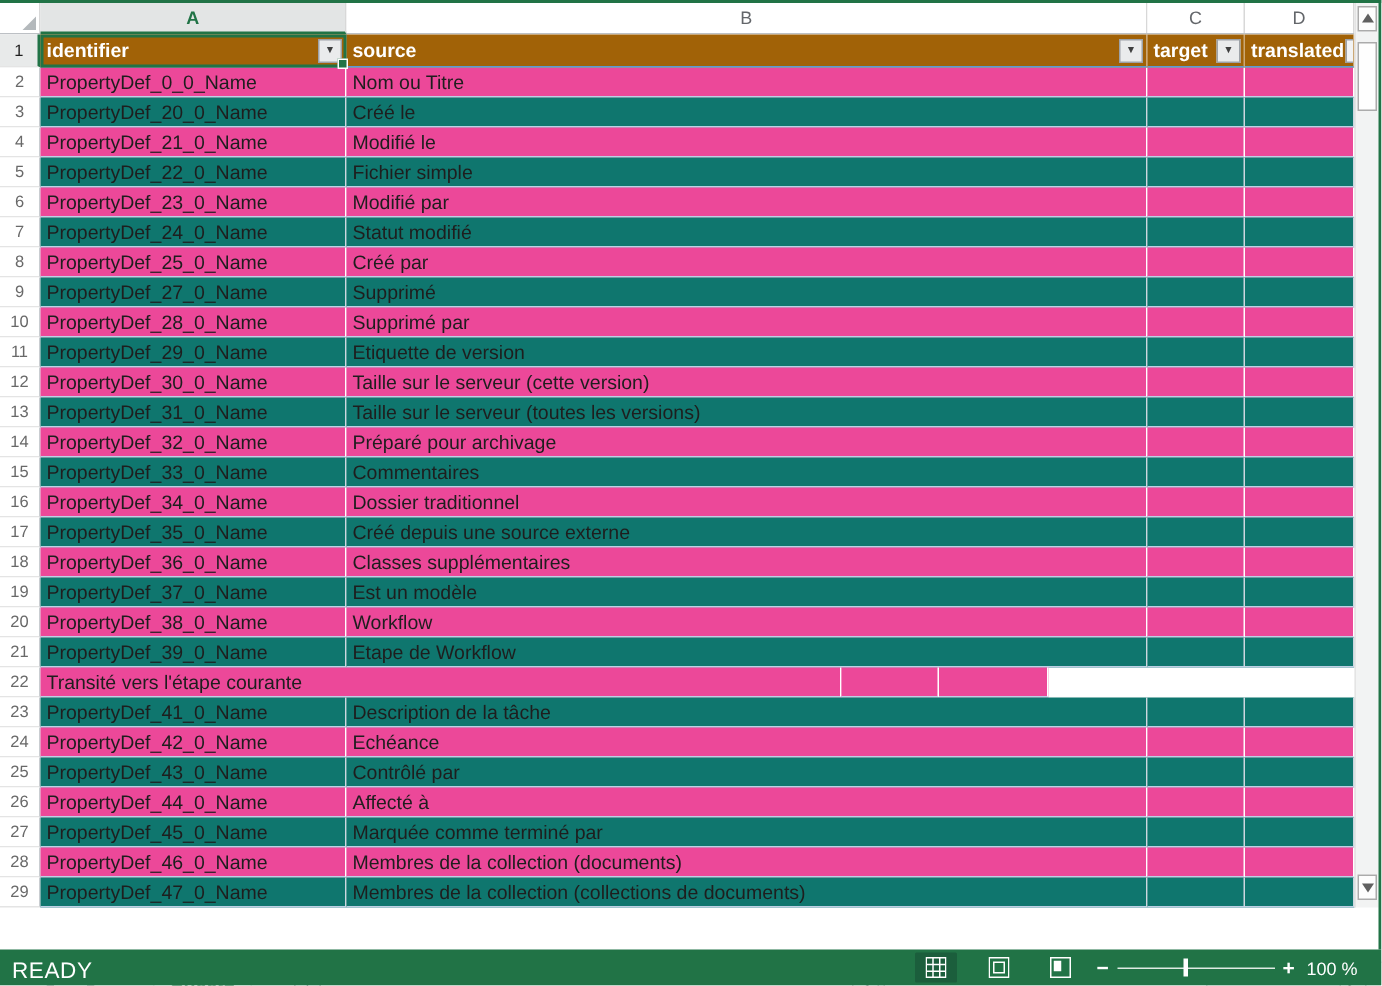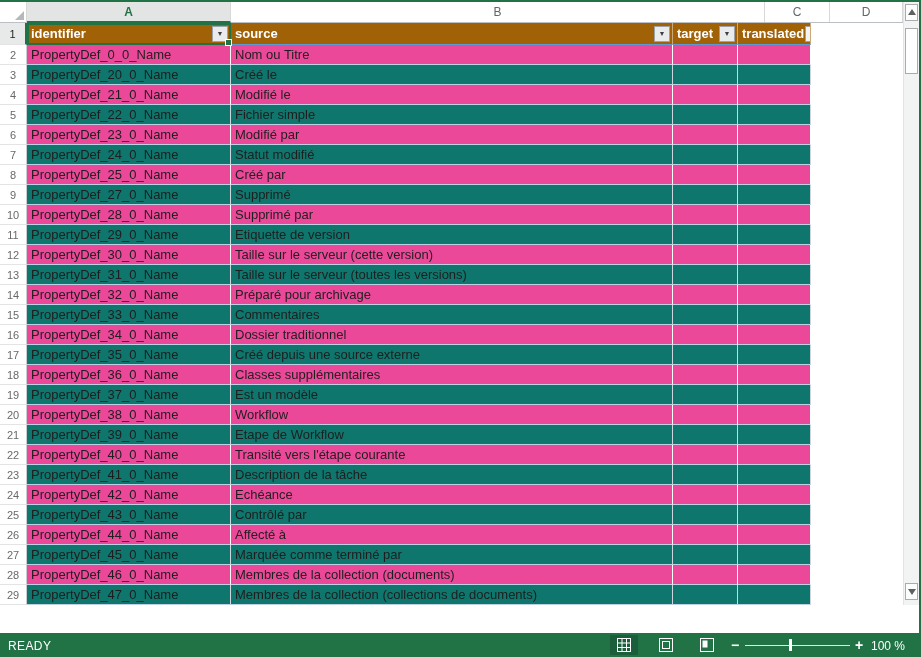--- a/index.html
+++ b/index.html
@@ -15,21 +15,21 @@
   .colh{position:absolute;top:0;height:20px;text-align:center;font-size:12px;color:#63666A;line-height:20px;border-right:1px solid #D8D8D8;box-sizing:border-box;background:#fff;}
   .colh.selected{background:#E3E5E5;color:#217346;font-weight:bold;height:21px;border-bottom:2px solid #217346;}
 
   
   .grid{position:absolute;left:0;top:23px;width:903px;height:582px;background:#fff;}
   .row{display:flex;height:20px;}
   .row.hrow{height:22px;}
   .gutter{flex:none;width:27px;text-align:center;font-size:11px;color:#696969;line-height:20px;border-right:1px solid #C9CDD1;border-bottom:1px solid #E4E4E4;box-sizing:border-box;background:#fff;}
   .hrow .gutter{line-height:22px;background:#E8EAEA;color:#1E1E1E;border-right:2px solid #217346;}
   .cell{flex:none;box-sizing:border-box;padding-left:4px;font-size:13px;color:#1E1E1E;line-height:20px;white-space:nowrap;overflow:hidden;border-bottom:1px solid #BDD0E5;}
-  .cA{width:204px}.cB{width:442px}.cC{width:65px}.cD{width:73px}
+  .cA{width:204px}.cB{width:534px}.cC{width:65px}.cD{width:73px}
   .plain .cell{background:#0f766e;border-right:1px solid #CDD6DF;}
   .banded .cell{background:#ec4899;border-right:1px solid #FFFFFF;}
   .hcell{position:relative;background:#a16207;color:#fff;font-weight:bold;line-height:22px;border-right:1px solid rgba(255,255,255,.45);border-bottom:1px solid #5B9BD5;}
   .filter.full{position:absolute;right:2px;top:3px;width:16px;height:16px;background:#EAEBEC;border:1px solid #9DA2A8;box-sizing:border-box;text-align:center;}
   .filter.full .ft{display:block;font-size:7px;line-height:14px;color:#3F3F3F;font-weight:normal;}
   .filter.partial{position:absolute;right:0;top:3px;width:5px;height:16px;background:#F2F3F4;border-top:1px solid #9DA2A8;border-bottom:1px solid #9DA2A8;border-left:1px solid #9DA2A8;box-sizing:border-box;}
   .sel{position:absolute;left:27px;top:0;width:204px;height:22px;border:2px solid #217346;box-sizing:border-box;pointer-events:none;z-index:5;}
   .sel .handle{position:absolute;right:-3px;bottom:-3px;width:5px;height:5px;background:#217346;border:1px solid #fff;}
 
   
@@ -50,21 +50,21 @@
   .sheet-tab{position:absolute;left:102px;top:0;width:66px;height:27px;background:#fff;border-left:1px solid #D2D2D2;border-right:1px solid #D2D2D2;border-bottom:3px solid #217346;box-sizing:border-box;color:#217346;font-weight:bold;font-size:13px;text-align:center;line-height:23px;}
   .add-sheet{position:absolute;left:196px;top:5px;width:16px;height:16px;border:1px solid #8A8E90;border-radius:50%;color:#5F6365;font-size:13px;line-height:14px;text-align:center;background:#F1F2F2;}
   .tab-dots{position:absolute;left:549px;top:4px;color:#9A9DA0;font-size:14px;line-height:18px;}
   .hscroll{position:absolute;left:568px;top:3px;width:343px;height:20px;background:#EAEBEB;}
   .hbtn{position:absolute;top:1px;width:18px;height:18px;background:#FCFCFC;border:1px solid #ABABAB;box-sizing:border-box;}
   .hbtn.left{left:0}.hbtn.right{left:325px}
   .hthumb{position:absolute;left:21px;top:1px;width:216px;height:18px;background:#FFFFFF;border:1px solid #ABABAB;box-sizing:border-box;}
 
   
   .statusbar{position:absolute;left:0;top:633px;width:921px;height:24px;background:#217346;color:#fff;}
-  .ready{position:absolute;left:8px;top:6px;font-size:12px;letter-spacing:.4px;}
+  .ready{position:absolute;left:8px;top:6px;font-size:15px;letter-spacing:.4px;}
   .vwbtn{position:absolute;top:2px;width:28px;height:20px;display:flex;align-items:center;justify-content:center;border-radius:1px;}
   .vwbtn.active{background:#1B5E3C;}
   .vwbtn.b1{left:610px}.vwbtn.b2{left:652px}.vwbtn.b3{left:693px}
   .zminus{position:absolute;left:731px;top:4px;font-size:14px;font-weight:bold;}
   .ztrack{position:absolute;left:745px;top:12px;width:105px;height:1px;background:rgba(255,255,255,.85);}
   .zthumb{position:absolute;left:789px;top:6px;width:3px;height:12px;background:#fff;}
   .zplus{position:absolute;left:855px;top:4px;font-size:14px;font-weight:bold;}
   .zoomlabel{position:absolute;right:16px;top:6px;font-size:12px;}
 </style>
 </head>
@@ -235,21 +235,20 @@
       </div>
       <div class="row plain">
         <div class="gutter">21</div>
         <div class="cell cA">PropertyDef_39_0_Name</div>
         <div class="cell cB">Etape de Workflow</div>
         <div class="cell cC"></div>
         <div class="cell cD"></div>
       </div>
       <div class="row banded">
         <div class="gutter">22</div>
-        <div class="cell cA">PropertyDef_40_0_Name</div>
         <div class="cell cB">Transité vers l'étape courante</div>
         <div class="cell cC"></div>
         <div class="cell cD"></div>
       </div>
       <div class="row plain">
         <div class="gutter">23</div>
         <div class="cell cA">PropertyDef_41_0_Name</div>
         <div class="cell cB">Description de la tâche</div>
         <div class="cell cC"></div>
         <div class="cell cD"></div>

